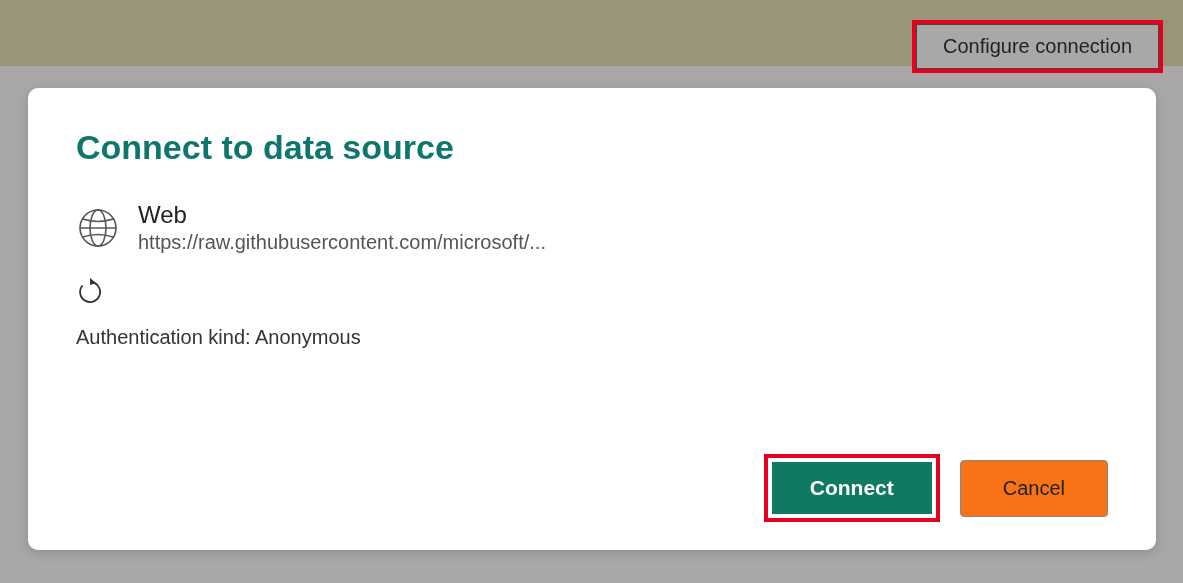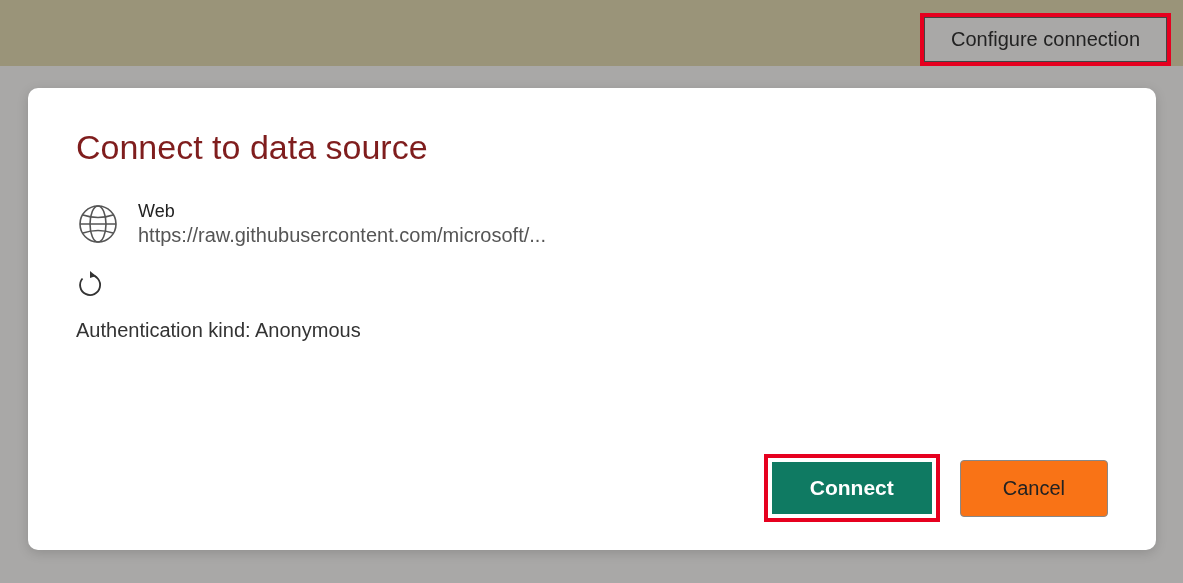--- a/index.html
+++ b/index.html
@@ -6,26 +6,26 @@
   body {
     width: 1183px;
     height: 583px;
     font-family: "Segoe UI", -apple-system, sans-serif;
     background: #9a9479;
     position: relative;
     overflow: hidden;
   }
   .top-bar {
     position: absolute;
-    top: 0; left: 0; right: 8px;
+    top: 0; left: 0; right: 16px;
     height: 68px;
     display: flex;
     justify-content: flex-end;
     align-items: flex-start;
-    padding: 13px 4px 0 0;
+    padding: 20px 4px 0 0;
   }
   .overlay {
     position: absolute;
     top: 66px; left: 0; right: 0; bottom: 0;
     background: #a9a8a7;
   }
   .configure-btn {
     border: 4px solid #e6001f;
     background: #aca7a2;
     padding: 0;
@@ -44,32 +44,32 @@
     left: 28px;
     width: 1128px;
     height: 462px;
     background: #fff;
     border-radius: 10px;
     box-shadow: 0 3px 12px rgba(0,0,0,0.15);
     padding: 40px 48px 34px 48px;
   }
   .dialog-title {
     font-size: 34px;
-    font-weight: 400;
-    color: #7f1d1d;
+    font-weight: 700;
+    color: #0f766e;
     margin-bottom: 34px;
   }
   .source-row {
     display: flex;
     align-items: center;
     gap: 18px;
     margin-bottom: 24px;
   }
   .source-text { display: flex; flex-direction: column; gap: 2px; }
-  .source-name { font-size: 18px; color: #222; font-weight: 400; }
+  .source-name { font-size: 24px; color: #222; font-weight: 400; }
   .source-url { font-size: 20px; color: #555; }
   .field-label {
     font-size: 20px;
     color: #222;
     margin-bottom: 6px;
   }
   .dropdown-row {
     display: flex;
     align-items: center;
     gap: 18px;

